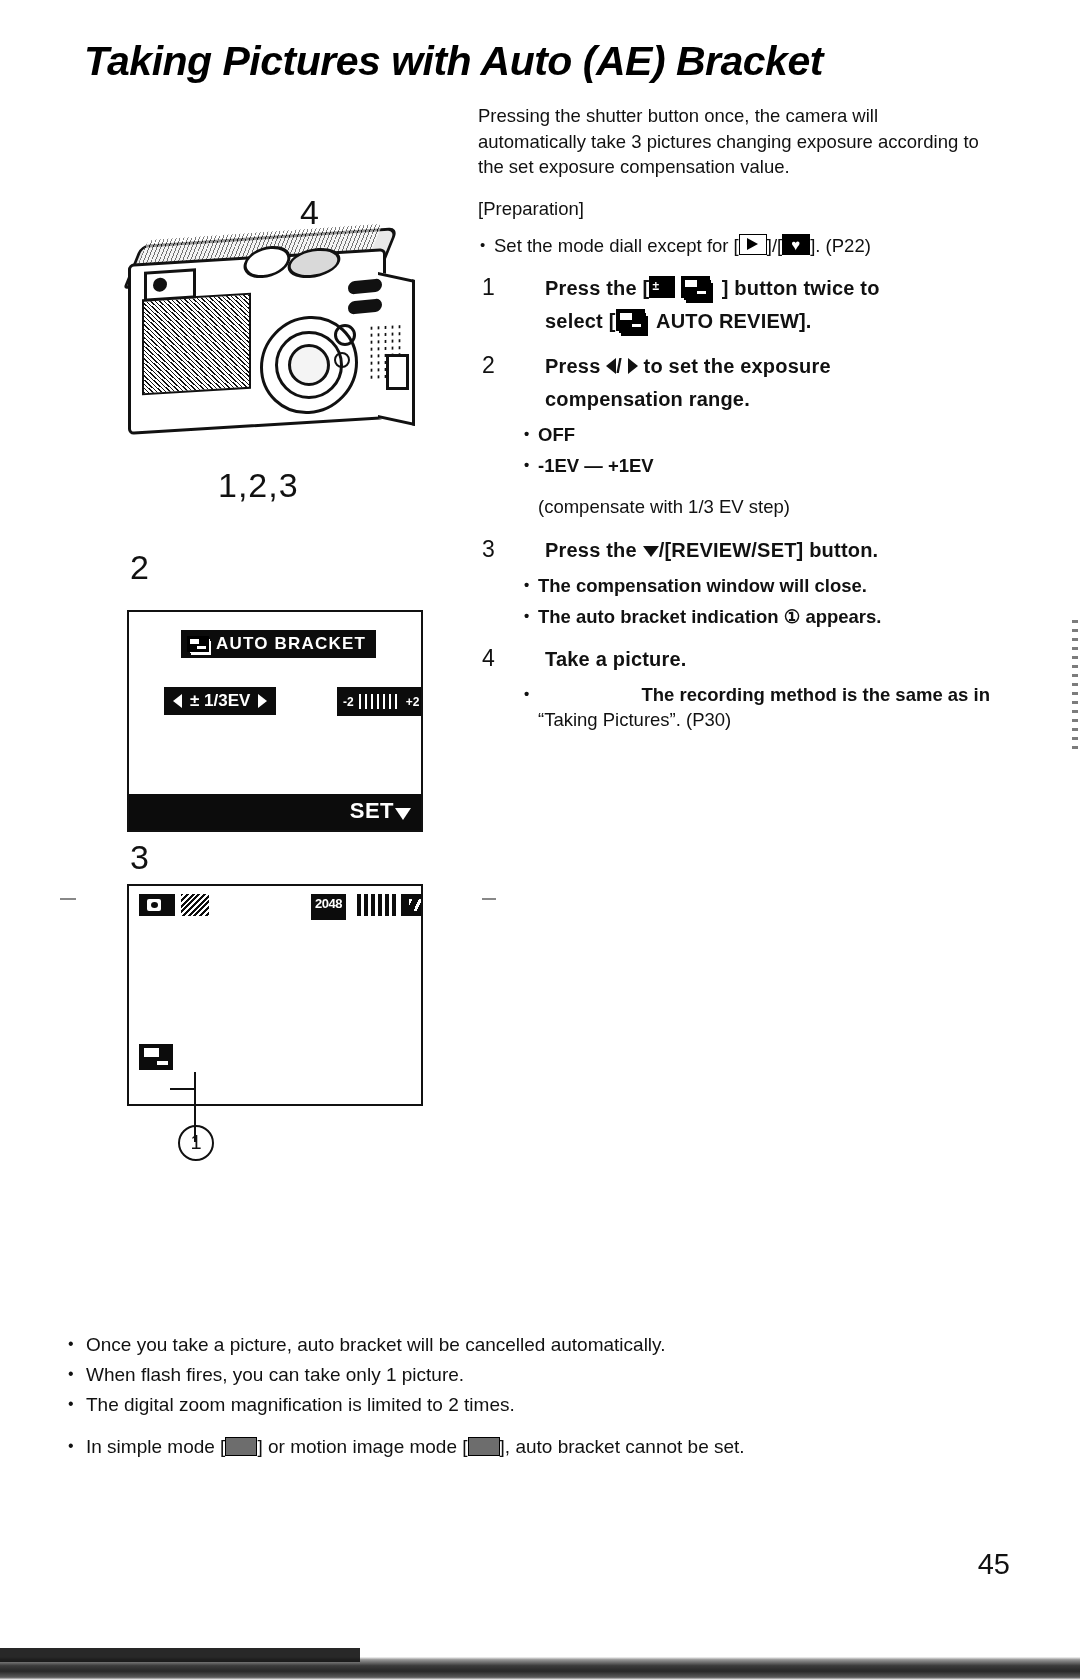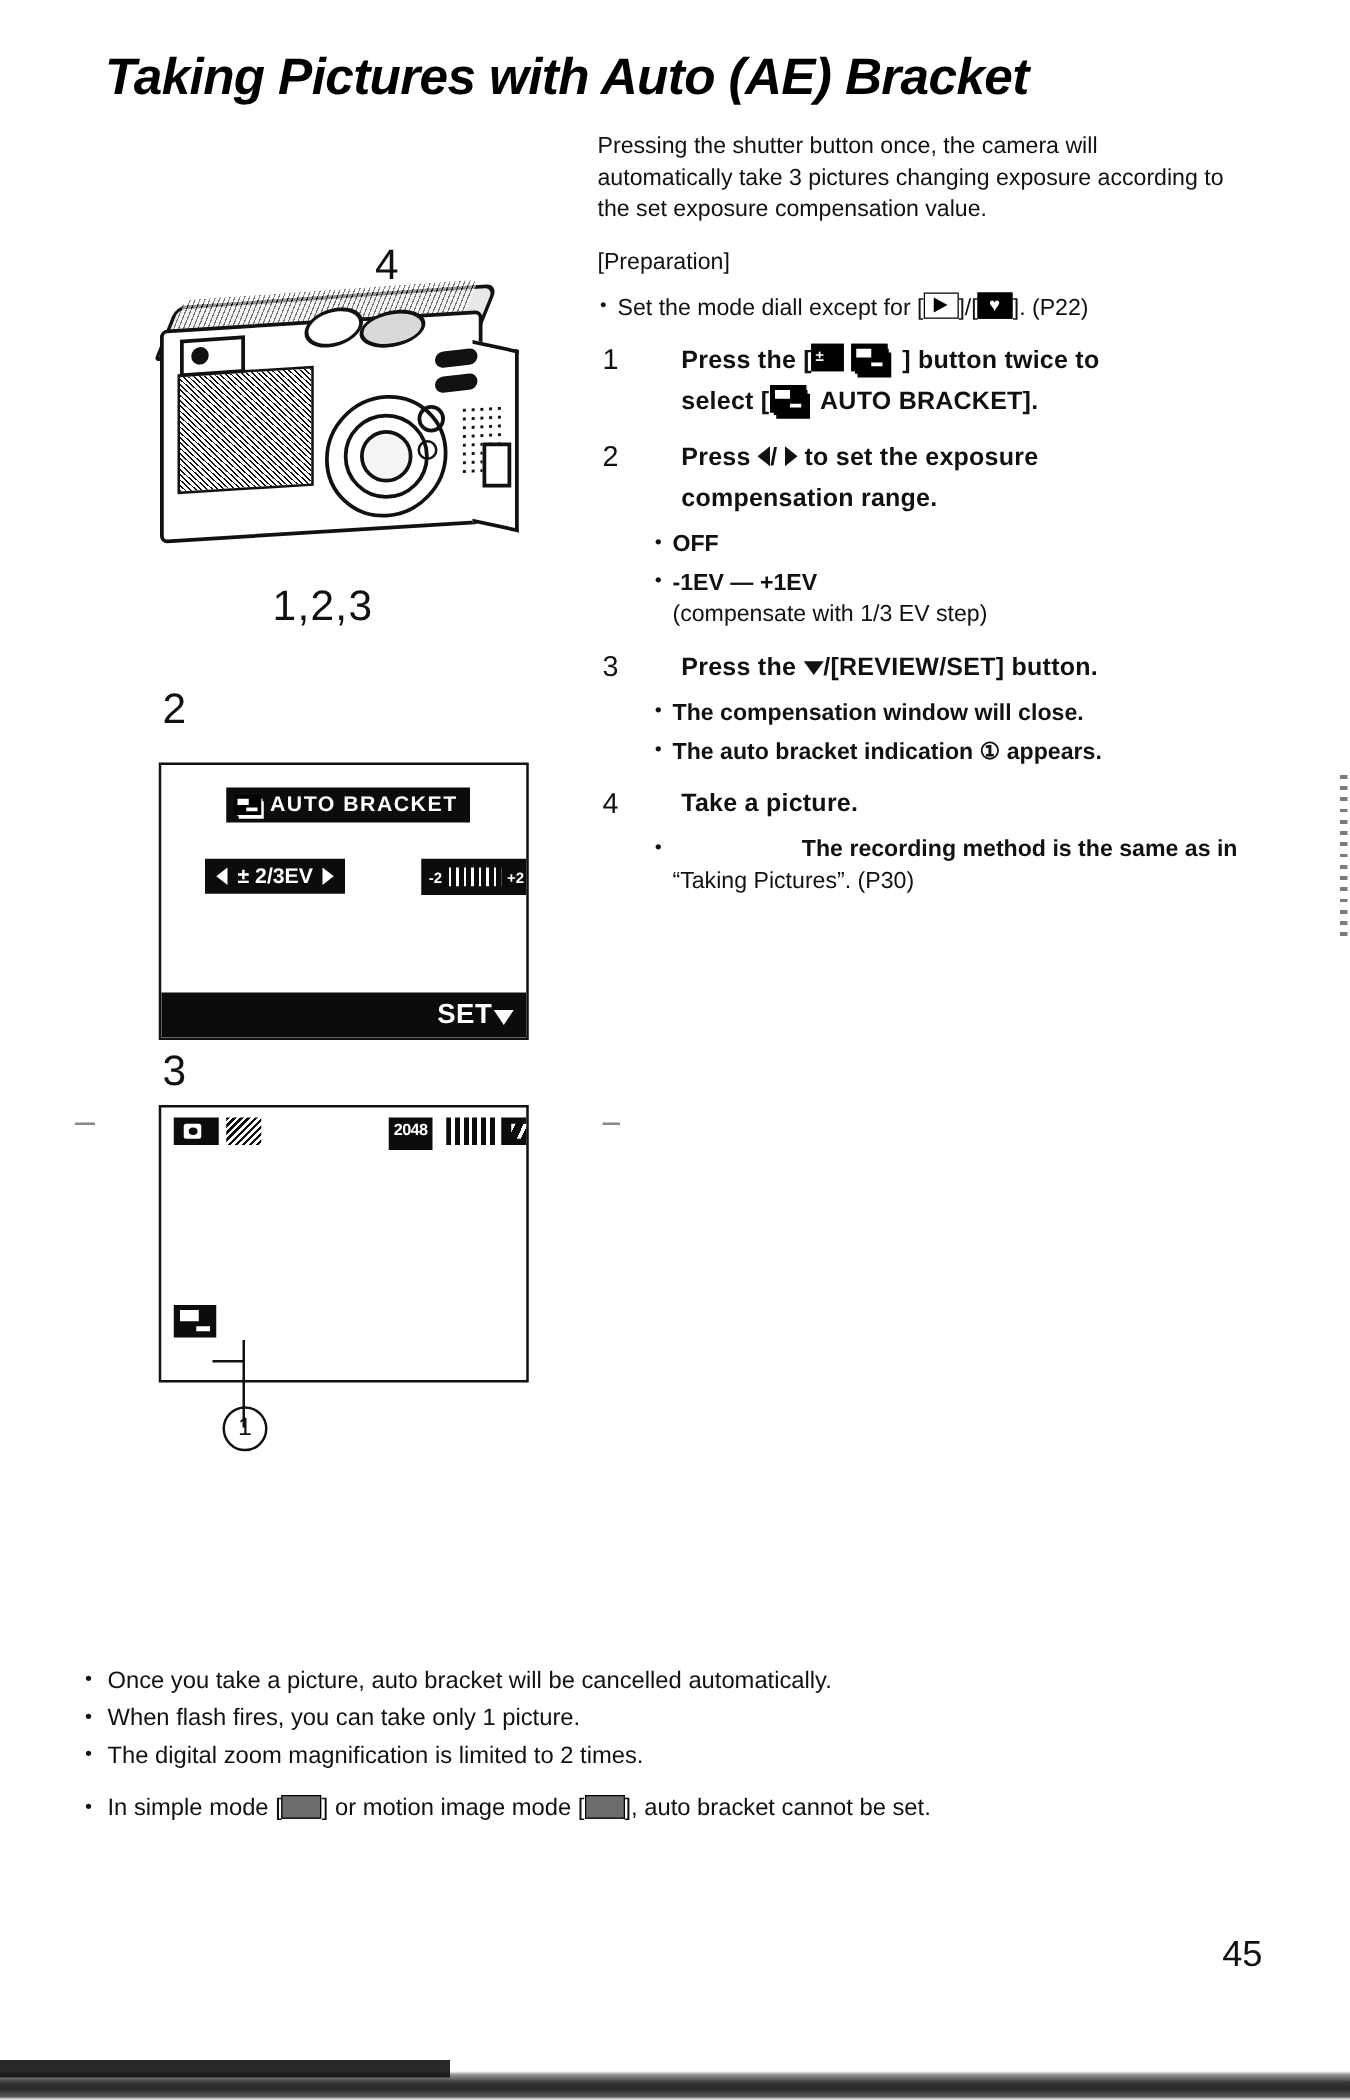--- a/index.html
+++ b/index.html
@@ -338,21 +338,21 @@
 
   <div class="lcd-label" style="left:130px;top:548px;">2</div>
   <div class="lcd" style="left:127px;top:610px;width:292px;height:218px;">
     <div class="lcd-inner">
       <div class="osd-title">
         <span class="gl-bracket"></span>
         <span>AUTO BRACKET</span>
       </div>
       <div class="osd-ev">
         <span class="al"></span>
-        <span>± 2/3EV</span>
+        <span>± 1/3EV</span>
         <span class="ar"></span>
       </div>
       <div class="osd-scale">
         <span>-2</span>
         <span class="bars"></span>
         <span>+2</span>
       </div>
       <div class="osd-setbar">
         <span class="settxt">
           <span>SET</span>
@@ -389,37 +389,37 @@
     <p class="prep">[Preparation]</p>
 
     <div class="bullet-line">
       <span>Set the mode diall except for [</span><span class="gl gl-play"></span><span>]/[</span><span class="gl gl-heart"><span>♥</span></span><span>]. (P22)</span>
     </div>
 
     <div class="step" style="margin-top:14px;">
       <div class="step-num">1</div>
       <div class="step-body">
         <span>Press the [</span><span class="gl gl-ev"><span>±</span></span>&nbsp;<span class="gl gl-bracket"></span>&nbsp;&nbsp;<span>] button twice to</span><br>
-        <span>select [</span><span class="gl gl-bracket"></span>&nbsp;&nbsp;<span>AUTO BRACKET].</span>
+        <span>select [</span><span class="gl gl-bracket"></span>&nbsp;&nbsp;<span>AUTO REVIEW].</span>
       </div>
     </div>
 
     <div class="step" style="margin-top:12px;">
       <div class="step-num">2</div>
       <div class="step-body">
         <span>Press</span>
         <span class="tri-l"></span><span>/</span>
         <span class="tri-r"></span>
         <span>to set the exposure</span><br>
         <span>compensation range.</span>
       </div>
     </div>
     <div class="substeps">
       <div class="bullet-line">OFF</div>
-      <div class="bullet-line" style="margin-bottom:0;">-1EV — +1EV</div>
+      <div class="bullet-line" style="margin-bottom:16px;">-1EV — +1EV</div>
       <div style="padding-left:16px;">(compensate with 1/3 EV step)</div>
     </div>
 
     <div class="step">
       <div class="step-num">3</div>
       <div class="step-body">
         <span>Press the</span>
         <span class="tri-d"></span><span>/[REVIEW/SET] button.</span>
       </div>
     </div>

